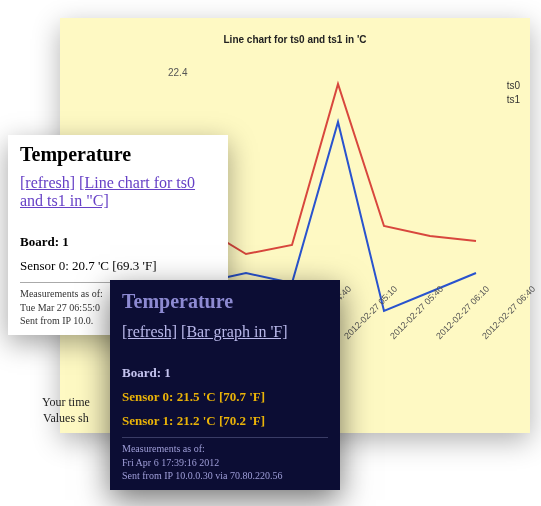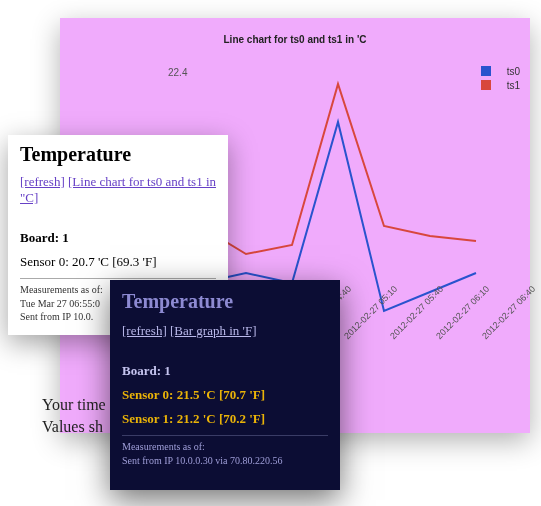--- a/index.html
+++ b/index.html
@@ -17,21 +17,21 @@
     height: 506px;
   }
 
   
   .chart-panel {
     position: absolute;
     left: 60px;
     top: 18px;
     width: 470px;
     height: 415px;
-    background: #f0abfc;
+    background: #fef9c3;
     box-shadow: 0 8px 26px rgba(0,0,0,.3);
     color: #333;
   }
   .chart-title {
     position: absolute;
     top: 16px;
     left: 0; right: 0;
     text-align: center;
     font-size: 10px;
     font-weight: 700;
@@ -51,20 +51,21 @@
     right: 10px;
     top: 46px;
     font-size: 10px;
     font-family: Arial, sans-serif;
   }
   .legend-row {
     display: flex;
     align-items: center;
     gap: 16px;
     height: 14px;
+    flex-direction: column;
   }
   .swatch {
     width: 10px;
     height: 10px;
     display: inline-block;
   }
   .chart-svg {
     position: absolute;
     left: 140px;
     top: 52px;
@@ -101,21 +102,21 @@
     color: #000;
     padding: 8px 12px 8px 12px;
     box-sizing: border-box;
   }
   .card-light h2 {
     font-size: 20px;
     margin: 0 0 8px 0;
     font-weight: 700;
   }
   .links-row {
-    font-size: 13px;
+    font-size: 16px;
     margin-bottom: 10px;
   }
   .card-light a {
     color: #6640c6;
     text-decoration: underline;
     cursor: pointer;
   }
   .board {
     font-size: 13px;
     font-weight: 700;
@@ -135,23 +136,24 @@
     font-size: 10px;
     line-height: 1.35;
     color: #333;
   }
 
   
   .caption {
     position: absolute;
     left: 42px;
     top: 394px;
-    font-size: 16px;
+    font-size: 12px;
     line-height: 1.35;
     color: #222;
+    text-align: center;
   }
 
   
   .card-dark {
     position: absolute;
     left: 110px;
     top: 280px;
     width: 230px;
     height: 210px;
     background: #0c0d34;
@@ -249,17 +251,18 @@
     <div class="links-row">
       <a>[refresh]</a>
       <a>[Bar graph in 'F]</a>
     </div>
     <div class="board">Board: 1</div>
     <div class="sensor">Sensor 0: 21.5 'C [70.7 'F]</div>
     <div class="sensor">Sensor 1: 21.2 'C [70.2 'F]</div>
     <hr>
     <div class="meta">
       <div>Measurements as of:</div>
+      <div>Fri Apr 6 17:39:16 2012</div>
       <div>Sent from IP 10.0.0.30 via 70.80.220.56</div>
     </div>
   </div>
 
 </div>
 
 </body></html>

